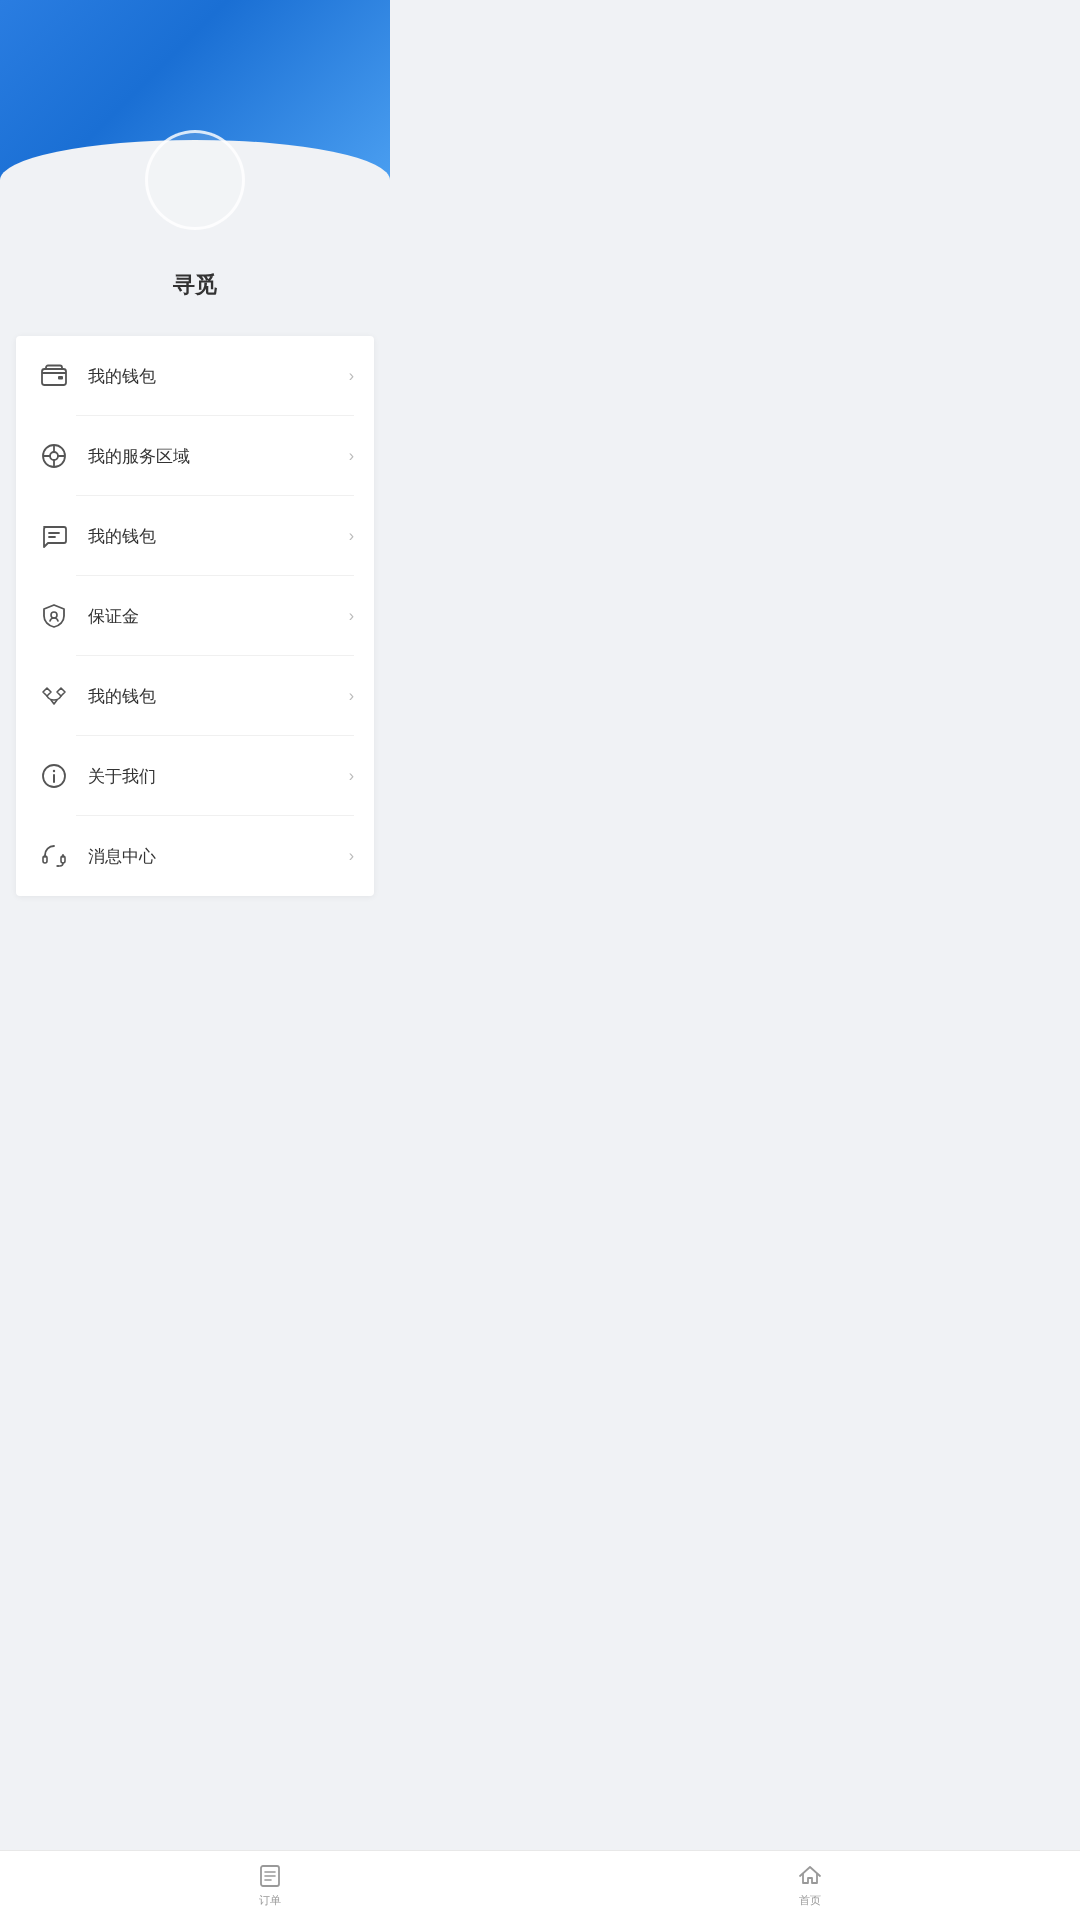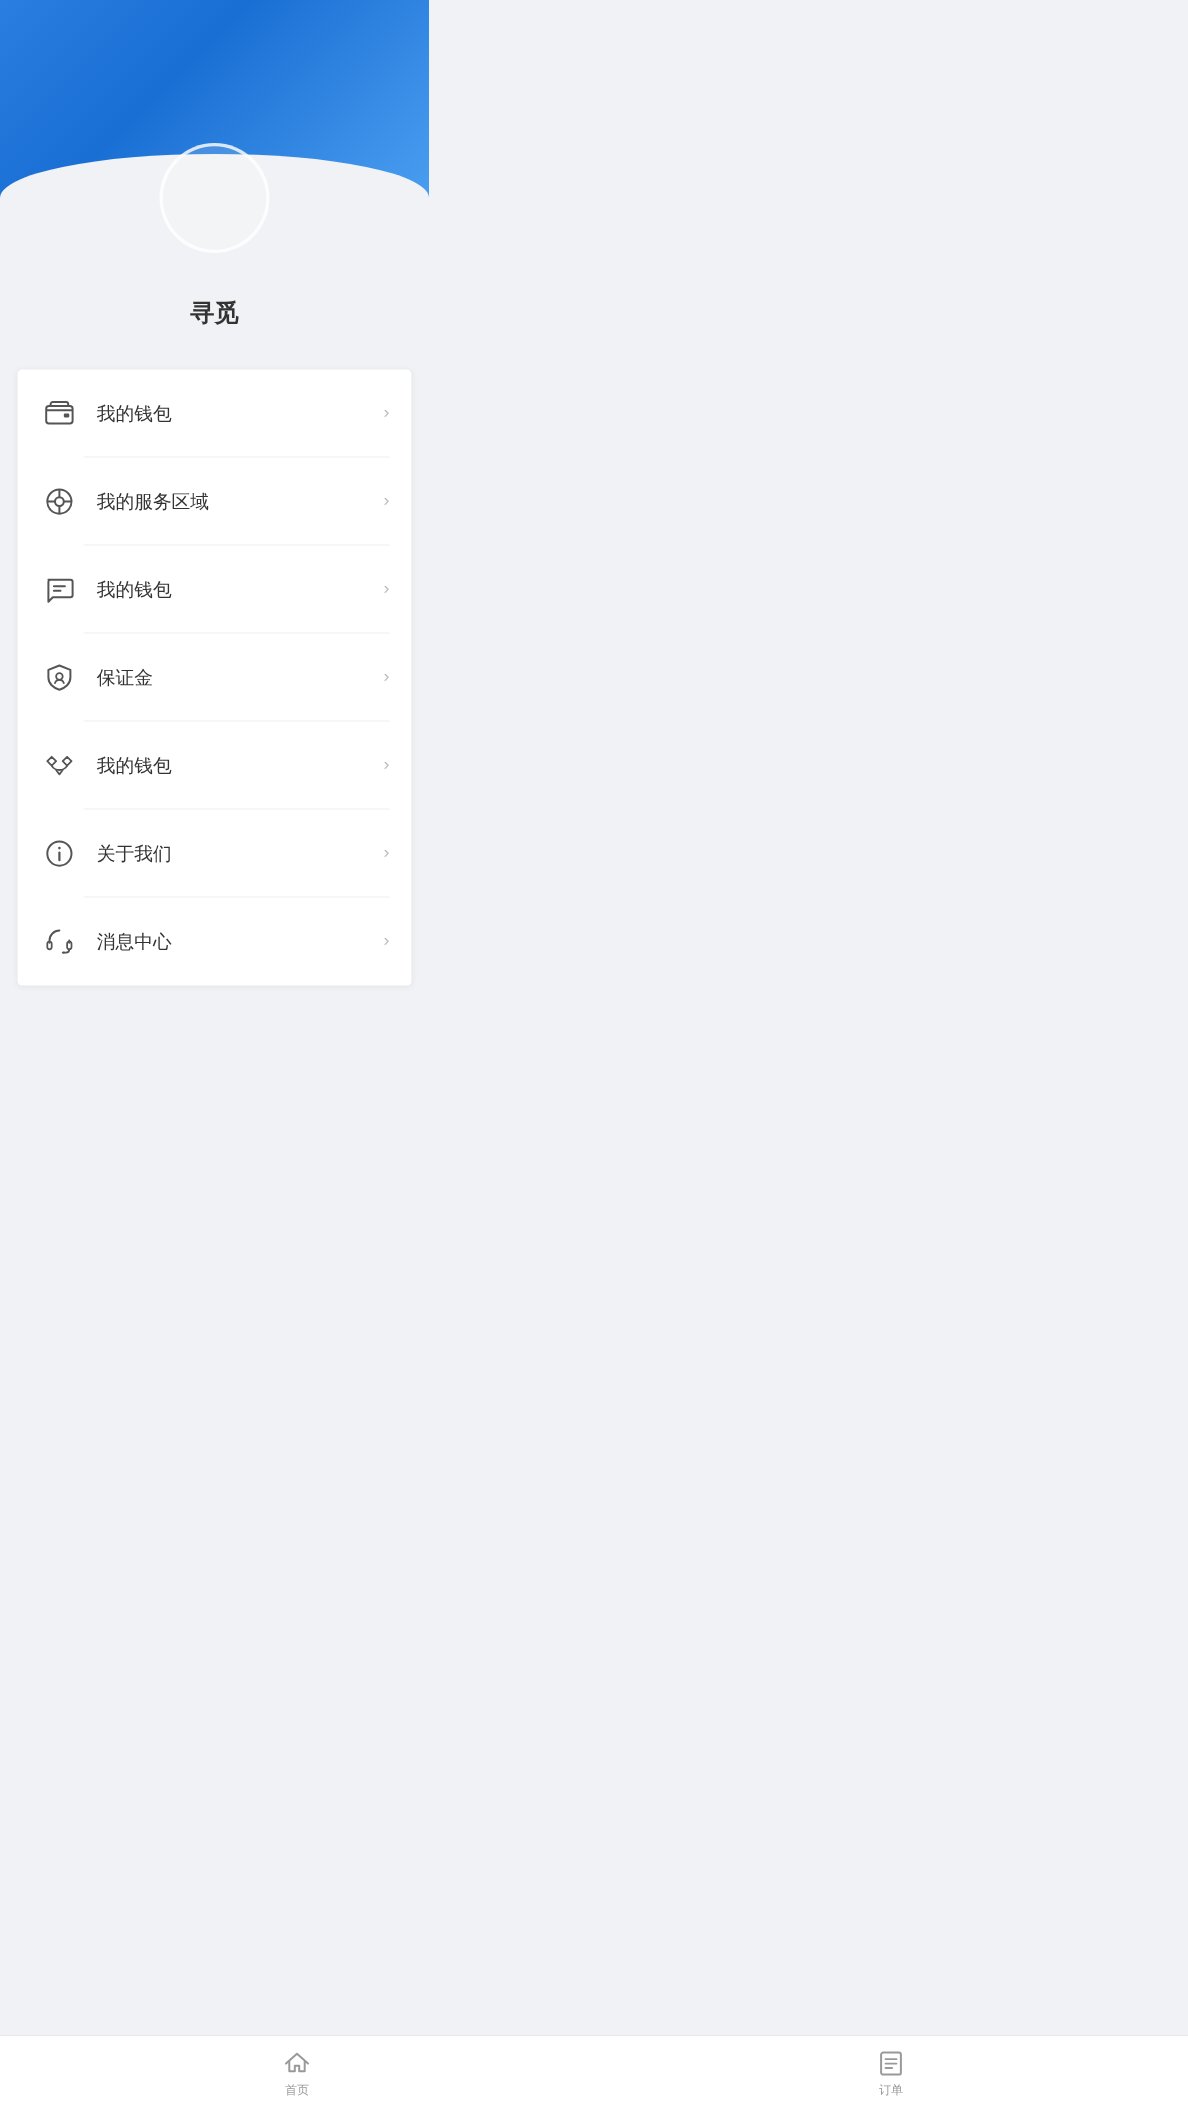--- a/index.html
+++ b/index.html
@@ -275,33 +275,33 @@
     <span class="menu-arrow">›</span>
   </div>
 
 </div>
 
 <div class="bottom-nav">
 
   <div class="nav-item">
     <div class="nav-icon">
       <svg width="26" height="26" viewBox="0 0 26 26" fill="none" xmlns="http://www.w3.org/2000/svg">
-        <path d="M3 13L13 4l10 9" stroke="#999" stroke-width="1.8" stroke-linecap="round" stroke-linejoin="round"></path>
-        <path d="M6 11v9h5v-5h4v5h5v-9" stroke="#999" stroke-width="1.8" stroke-linecap="round" stroke-linejoin="round" fill="none"></path>
-      </svg>
-    </div>
-    <span class="nav-label">首页</span>
-  </div>
-
-  <div class="nav-item">
-    <div class="nav-icon">
-      <svg width="26" height="26" viewBox="0 0 26 26" fill="none" xmlns="http://www.w3.org/2000/svg">
         <rect x="4" y="3" width="18" height="20" rx="2" stroke="#999" stroke-width="1.8" fill="none"></rect>
         <line x1="8" y1="9" x2="18" y2="9" stroke="#999" stroke-width="1.6" stroke-linecap="round"></line>
         <line x1="8" y1="13" x2="18" y2="13" stroke="#999" stroke-width="1.6" stroke-linecap="round"></line>
         <line x1="8" y1="17" x2="14" y2="17" stroke="#999" stroke-width="1.6" stroke-linecap="round"></line>
       </svg>
     </div>
     <span class="nav-label">订单</span>
   </div>
 
+  <div class="nav-item">
+    <div class="nav-icon">
+      <svg width="26" height="26" viewBox="0 0 26 26" fill="none" xmlns="http://www.w3.org/2000/svg">
+        <path d="M3 13L13 4l10 9" stroke="#999" stroke-width="1.8" stroke-linecap="round" stroke-linejoin="round"></path>
+        <path d="M6 11v9h5v-5h4v5h5v-9" stroke="#999" stroke-width="1.8" stroke-linecap="round" stroke-linejoin="round" fill="none"></path>
+      </svg>
+    </div>
+    <span class="nav-label">首页</span>
+  </div>
+
 
 </div>
 
 </body></html>

